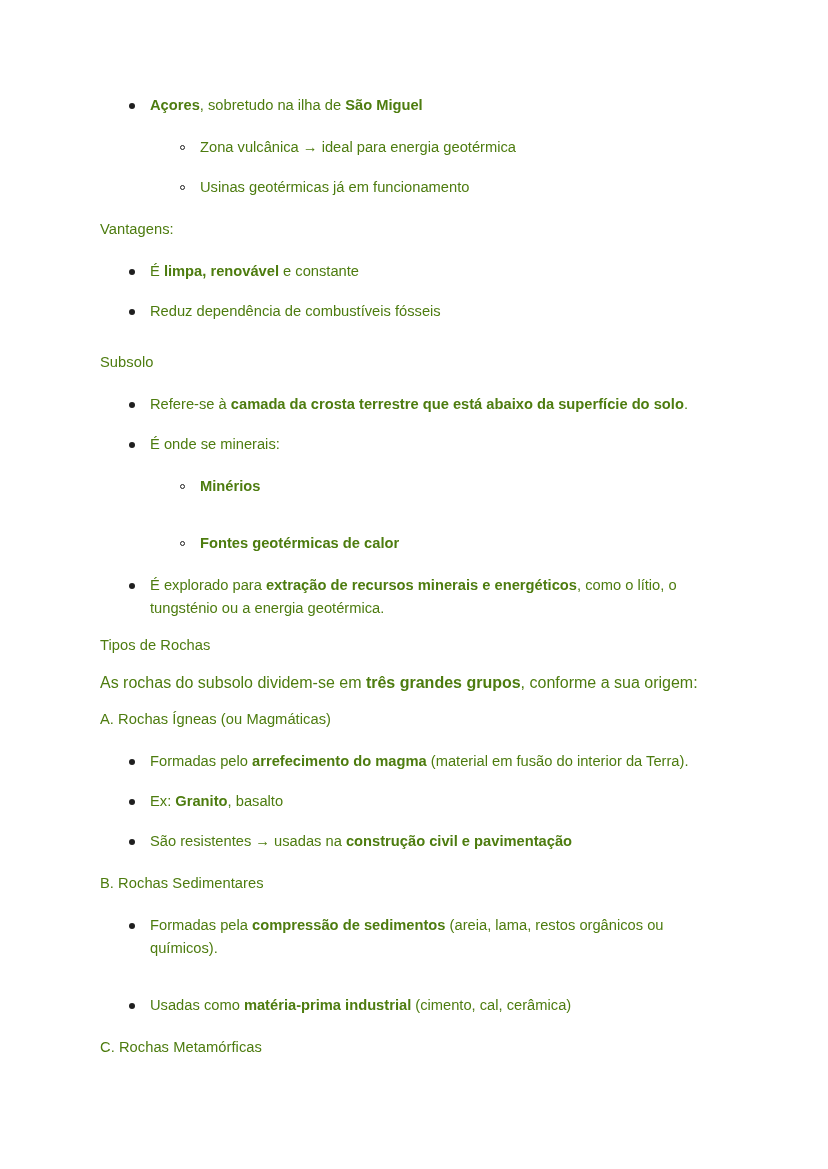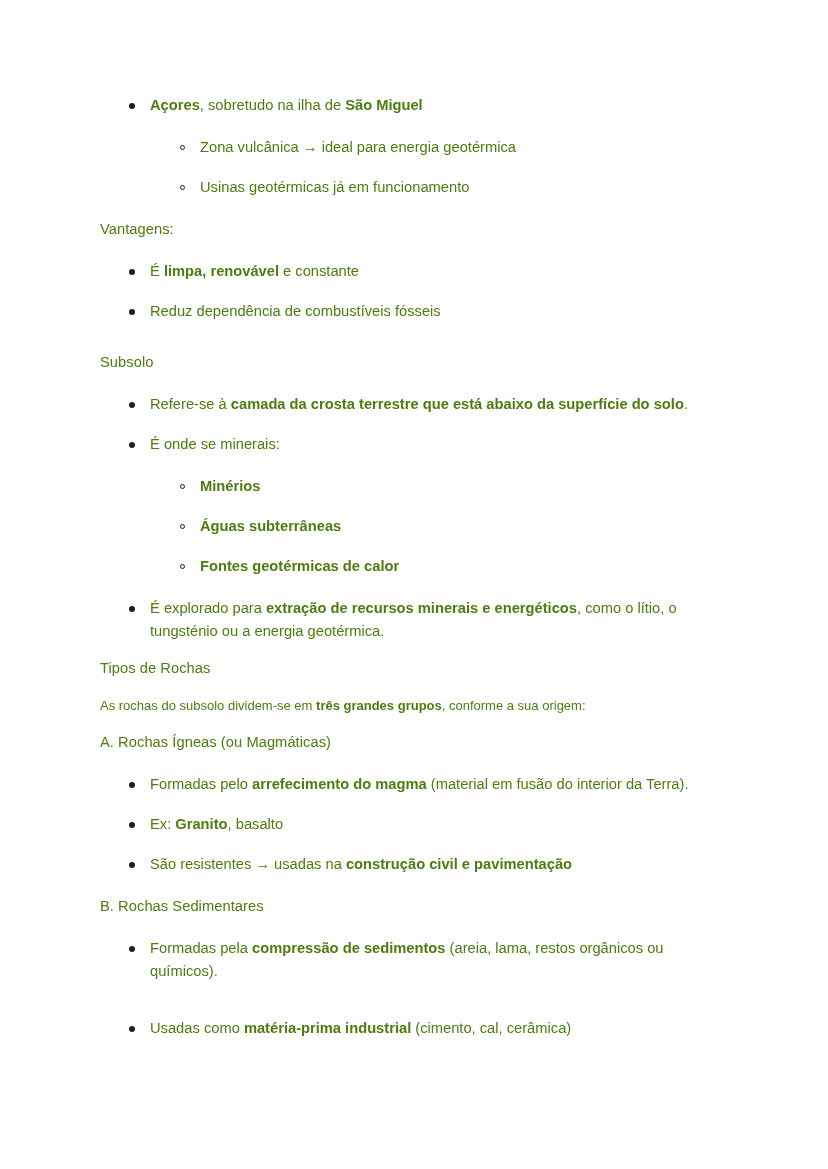--- a/index.html
+++ b/index.html
@@ -29,21 +29,21 @@
   
   .heading {
     font-size: 14.7px;
     font-weight: normal;
     line-height: 23px;
     margin: 0;
     padding: 0;
     letter-spacing: 0.05px;
   }
   .para {
-    font-size: 13px;
+    font-size: 16px;
     font-weight: normal;
     line-height: 23px;
     margin: 0;
     padding: 0;
   }
   .spacer-sm { height: 14px; }
   .spacer-md { height: 19px; }
   .spacer-xl { height: 28px; }
 
   
@@ -149,23 +149,20 @@
       </li>
     </ul>
 
     <div class="gap-8"></div>
 
     <ul class="lvl2">
       <li class="bullet">
         <b>Minérios</b>
       </li>
       <li style="height:17px"></li>
-      <li class="bullet">
-        <b>Águas subterrâneas</b>
-      </li>
       <li style="height:17px"></li>
       <li class="bullet">
         <b>Fontes geotérmicas de calor</b>
       </li>
     </ul>
 
     <div class="gap-8"></div>
 
     <ul class="lvl1">
       <li class="bullet">
@@ -215,15 +212,16 @@
       </li>
       <li style="height:17px"></li>
       <li style="height:17px"></li>
       <li class="bullet">
         <span>Usadas como </span><b>matéria-prima industrial</b><span> (cimento, cal, cerâmica)</span>
       </li>
     </ul>
 
     <div class="spacer-md"></div>
 
+    <p class="heading">C. Rochas Metamórficas</p>
 
   </div>
 </div>
 
 </body></html>

